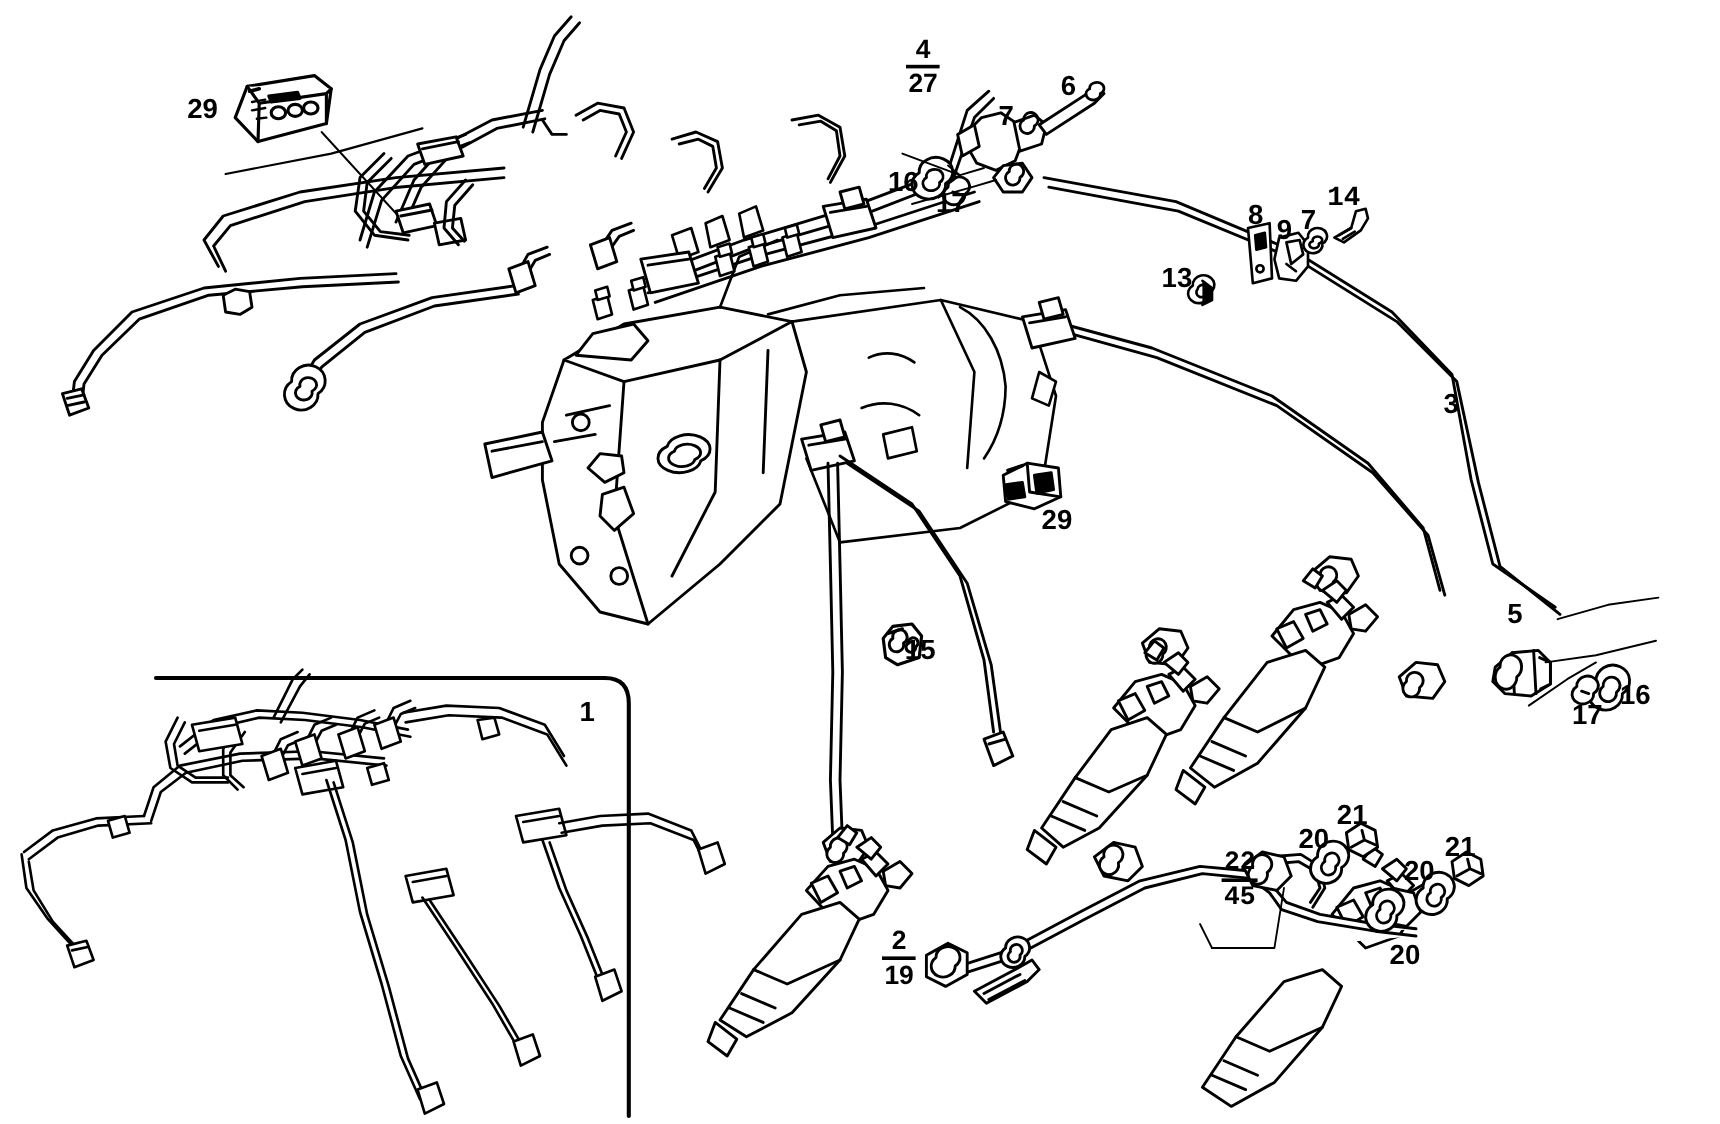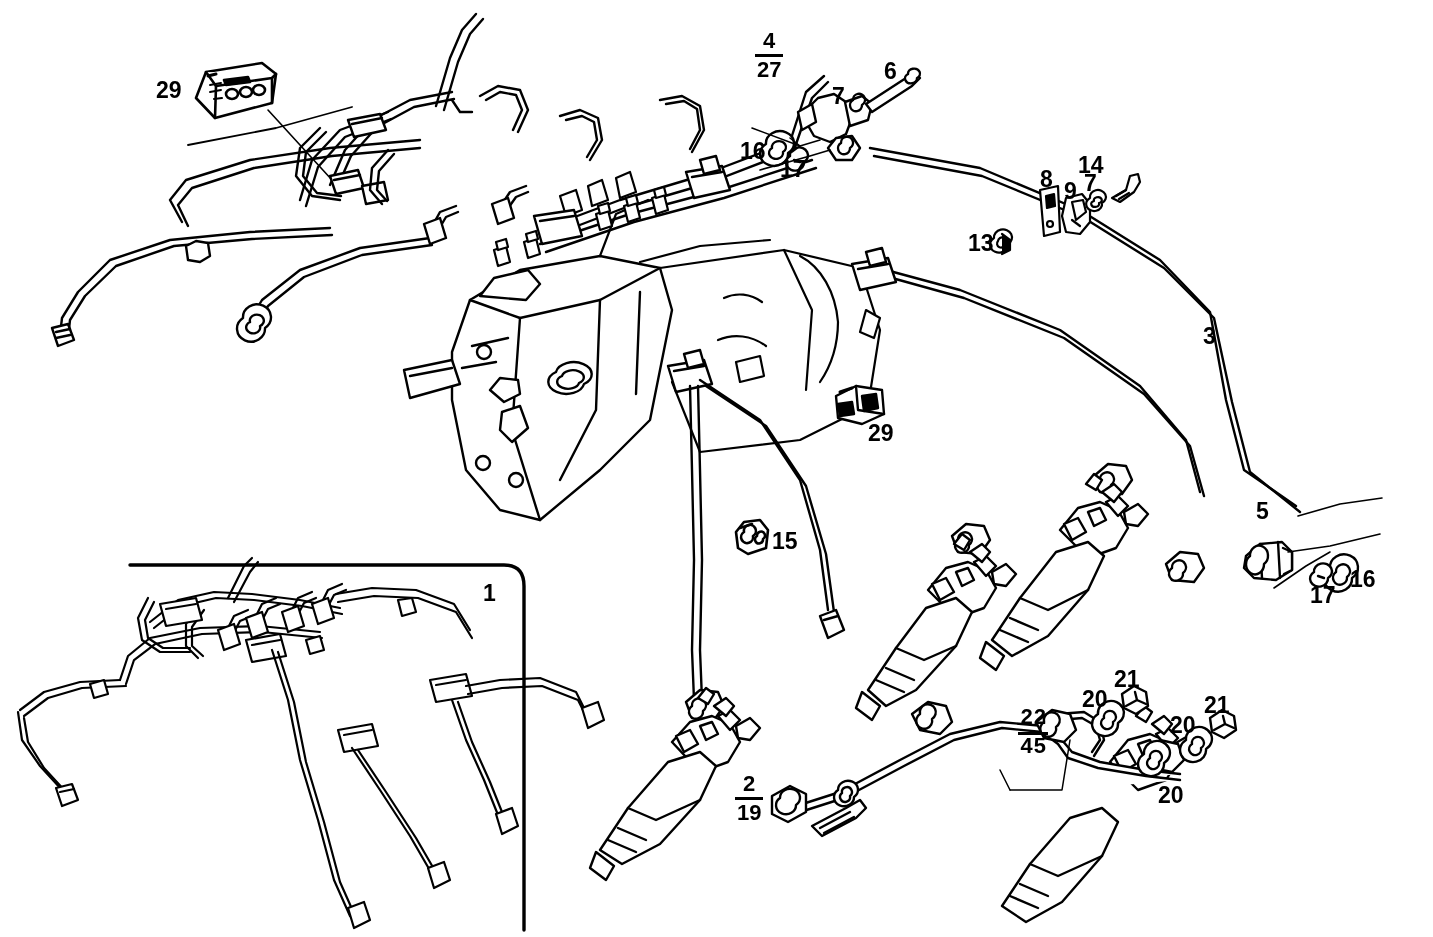--- a/index.html
+++ b/index.html
@@ -449,25 +449,25 @@
   </div>
 
   <div class="callout" style="left:884px;top:60px;">6</div>
   <div class="callout" style="left:832px;top:85px;">7</div>
   <div class="callout" style="left:740px;top:140px;">16</div>
   <div class="callout" style="left:780px;top:158px;">17</div>
 
   <div class="callout" style="left:1040px;top:168px;">8</div>
   <div class="callout" style="left:1064px;top:180px;">9</div>
   <div class="callout" style="left:1084px;top:172px;">7</div>
-  <div class="callout" style="left:1078px;top:154px;">14</div>
-  <div class="callout" style="left:968px;top:232px;">13</div>
+  <div class="callout" style="left:1106px;top:154px;font-family:Liberation Mono, monospace;">14</div>
+  <div class="callout" style="left:968px;top:220px;">13</div>
   <div class="callout" style="left:1203px;top:325px;">3</div>
   <div class="callout" style="left:868px;top:422px;">29</div>
-  <div class="callout" style="left:772px;top:530px;">15</div>
+  <div class="callout" style="left:754px;top:530px;">15</div>
   <div class="callout" style="left:1256px;top:500px;">5</div>
   <div class="callout" style="left:1310px;top:584px;">17</div>
   <div class="callout" style="left:1350px;top:568px;">16</div>
   <div class="callout" style="left:483px;top:582px;">1</div>
 
   <div class="frac" style="left:735px;top:772px;">
     <span class="num">2</span>
     <span class="bar"></span>
     <span class="den">19</span>
   </div>

